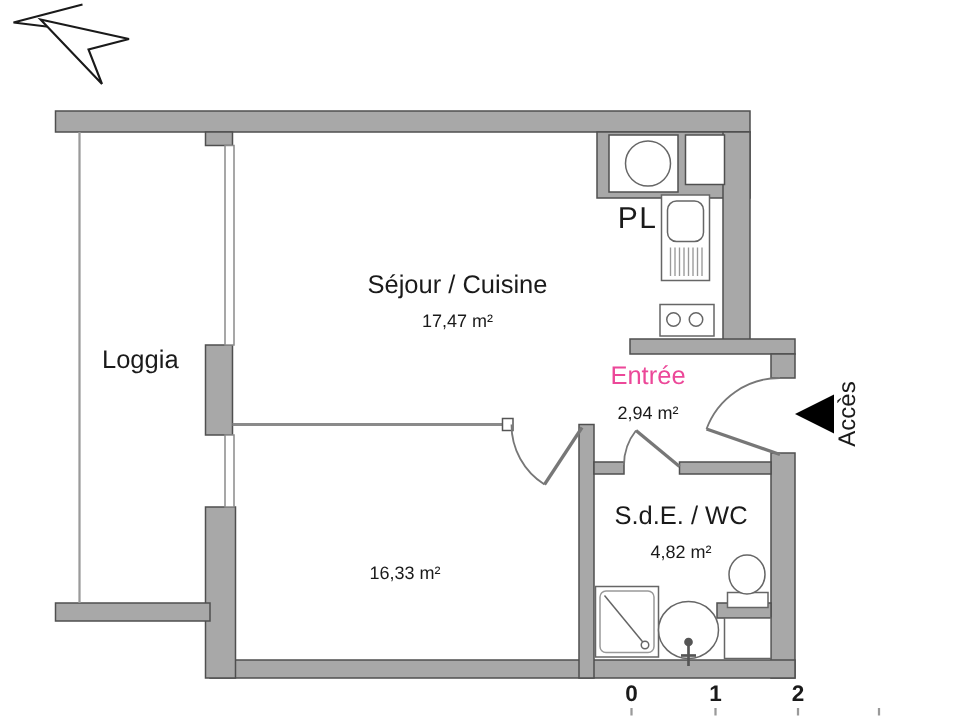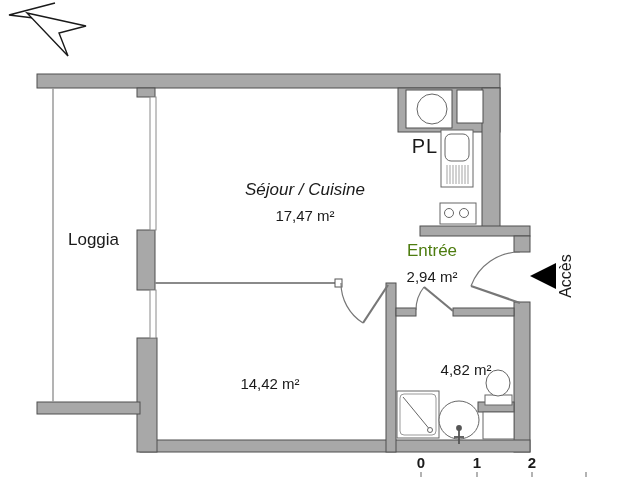--- a/index.html
+++ b/index.html
@@ -3,21 +3,21 @@
 <meta charset="utf-8">
 <style>
   html,body{margin:0;padding:0;background:#ffffff;}
   .canvas{
     position:relative;width:640px;height:480px;background:#ffffff;overflow:hidden;
     font-family:"Liberation Sans", sans-serif;color:#1a1a1a;
   }
   .canvas svg{position:absolute;left:0;top:0;}
   .lbl{position:absolute;white-space:nowrap;line-height:1.1;}
   .room-name{font-size:17px;}
-  .room-area{font-size:15px;}
+  .room-area{font-size:12px;}
   .center{text-align:center;}
   .pl{font-size:20px;letter-spacing:1px;}
   .acces{
     font-size:16px;transform-origin:0 0;transform:rotate(-90deg);
     left:557px;top:318px;width:84px;text-align:center;
   }
   .scale-num{font-size:15px;font-weight:bold;transform:translateX(-50%);top:455px;}
 </style>
 </head>
 <body>
@@ -110,29 +110,30 @@
     <g stroke="#9a9a9a" stroke-width="1.5">
       <line x1="421" y1="472" x2="421" y2="477"></line>
       <line x1="477" y1="472" x2="477" y2="477"></line>
       <line x1="532" y1="472" x2="532" y2="477"></line>
       <line x1="586" y1="472" x2="586" y2="477"></line>
     </g>
   </svg>
 
   <div class="lbl room-name" style="left:68px;top:231px;">Loggia</div>
 
-  <div class="lbl room-name center" style="left:220px;top:181px;width:170px;font-style:italic;">Séjour / Cuisine</div>
+  <div class="lbl room-name center" style="left:220px;top:181px;width:170px;">Séjour / Cuisine</div>
   <div class="lbl room-area center" style="left:220px;top:208px;width:170px;">17,47 m²</div>
 
-  <div class="lbl room-name center" style="left:390px;top:242px;width:84px;color:#4d7c0f;">Entrée</div>
+  <div class="lbl room-name center" style="left:390px;top:242px;width:84px;color:#ec4899;">Entrée</div>
   <div class="lbl room-area center" style="left:390px;top:269px;width:84px;">2,94 m²</div>
 
-  <div class="lbl room-area center" style="left:195px;top:376px;width:150px;">14,42 m²</div>
+  <div class="lbl room-area center" style="left:195px;top:376px;width:150px;">16,33 m²</div>
 
-  <div class="lbl room-area center" style="left:410px;top:362px;width:112px;">4,82 m²</div>
+  <div class="lbl room-name center" style="left:398px;top:335px;width:112px;">S.d.E. / WC</div>
+  <div class="lbl room-area center" style="left:398px;top:362px;width:112px;">4,82 m²</div>
 
   <div class="lbl pl center" style="left:407px;top:95px;width:36px;margin-top:40px;">PL</div>
 
   <div class="lbl acces">Accès</div>
 
   <div class="lbl scale-num" style="left:421px;">0</div>
   <div class="lbl scale-num" style="left:477px;">1</div>
   <div class="lbl scale-num" style="left:532px;">2</div>
   <div class="lbl scale-num" style="left:589px;margin-top:32px;">3m</div>
 

